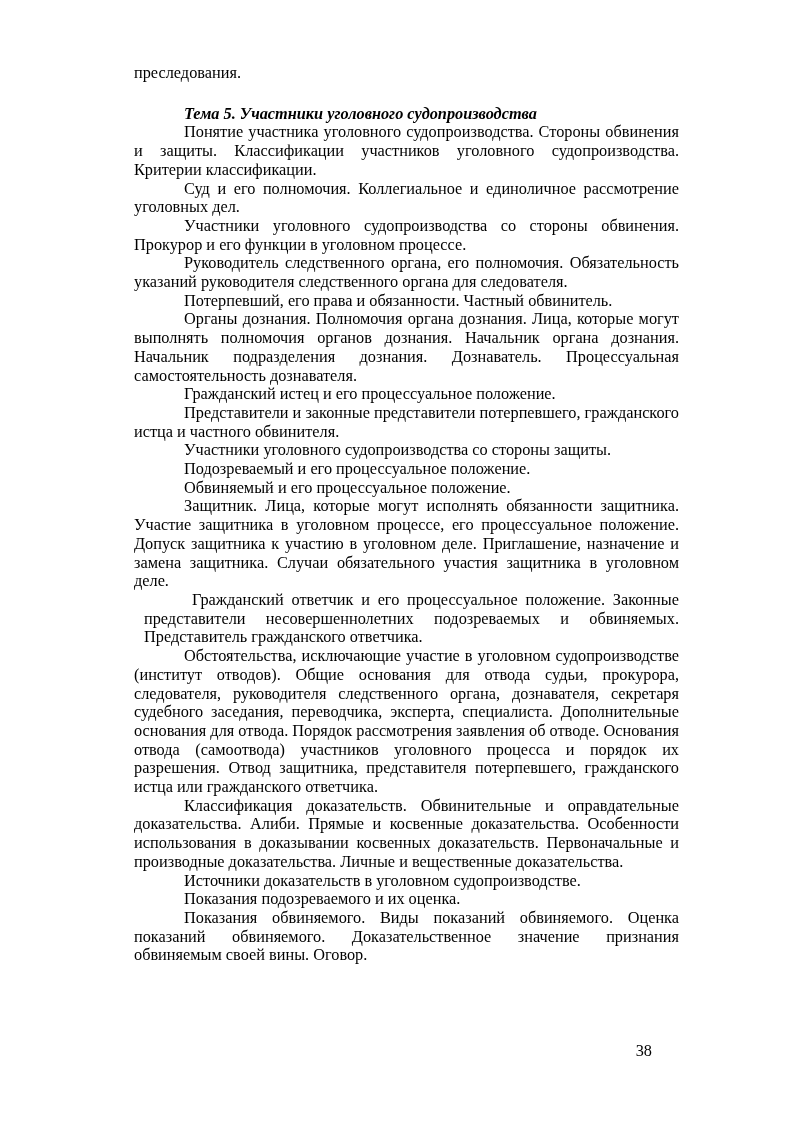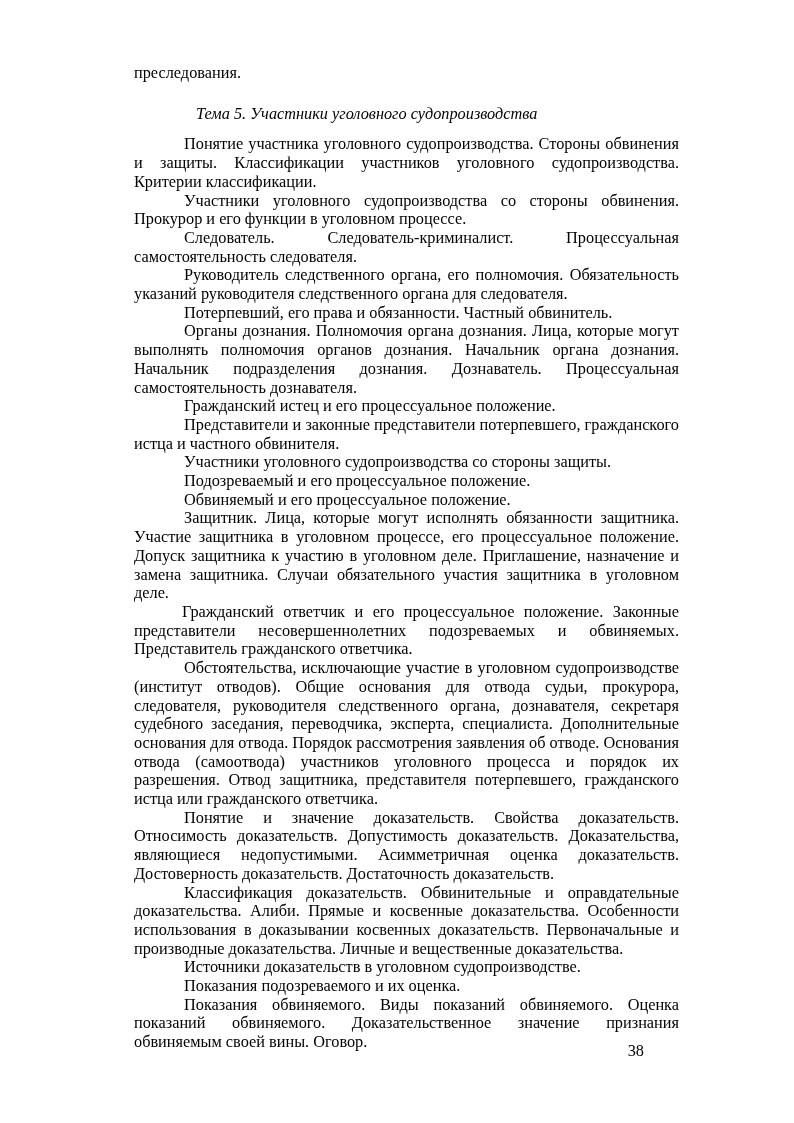--- a/index.html
+++ b/index.html
@@ -23,65 +23,65 @@
   }
   .para {
     margin: 0;
     text-align: justify;
     text-indent: 50px;
   }
   .para.no-indent {
     text-indent: 0;
   }
   .para.shifted {
+    margin-left: 10px;
     text-indent: 48px;
   }
   .heading {
-    margin: 12px;
-    font-weight: normal;
+    margin: 0;
+    font-weight: bold;
     font-style: italic;
     text-indent: 50px;
     text-align: left;
   }
   .heading.gap-large { margin-top: 22px; }
   .heading.gap-small { margin-top: 15px; }
   .page-number {
     position: absolute;
     top: 1042px;
-    right: 76px;
+    right: 68px;
     font-size: 16.3px;
     line-height: 18.7px;
   }
 </style>
 </head>
 <body>
 
 <div class="page">
 
   <p class="para no-indent">преследования.</p>
 
   <p class="heading gap-large">Тема 5. Участники уголовного судопроизводства</p>
 
   <p class="para">Понятие участника уголовного судопроизводства. Стороны обвинения и защиты. Классификации участников уголовного судопроизводства. Критерии классификации.</p>
+  <p class="para">Суд и его полномочия. Коллегиальное и единоличное рассмотрение уголовных дел.</p>
   <p class="para">Участники уголовного судопроизводства со стороны обвинения. Прокурор и его функции в уголовном процессе.</p>
-  <p class="para">Следователь. Следователь-криминалист. Процессуальная самостоятельность следователя.</p>
   <p class="para">Руководитель следственного органа, его полномочия. Обязательность указаний руководителя следственного органа для следователя.</p>
   <p class="para">Потерпевший, его права и обязанности. Частный обвинитель.</p>
   <p class="para">Органы дознания. Полномочия органа дознания. Лица, которые могут выполнять полномочия органов дознания. Начальник органа дознания. Начальник подразделения дознания. Дознаватель. Процессуальная самостоятельность дознавателя.</p>
   <p class="para">Гражданский истец и его процессуальное положение.</p>
   <p class="para">Представители и законные представители потерпевшего, гражданского истца и частного обвинителя.</p>
   <p class="para">Участники уголовного судопроизводства со стороны защиты.</p>
   <p class="para">Подозреваемый и его процессуальное положение.</p>
   <p class="para">Обвиняемый и его процессуальное положение.</p>
   <p class="para">Защитник. Лица, которые могут исполнять обязанности защитника. Участие защитника в уголовном процессе, его процессуальное положение. Допуск защитника к участию в уголовном деле. Приглашение, назначение и замена защитника. Случаи обязательного участия защитника в уголовном деле.</p>
   <p class="para shifted">Гражданский ответчик и его процессуальное положение. Законные представители несовершеннолетних подозреваемых и обвиняемых. Представитель гражданского ответчика.</p>
   <p class="para">Обстоятельства, исключающие участие в уголовном судопроизводстве (институт отводов). Общие основания для отвода судьи, прокурора, следователя, руководителя следственного органа, дознавателя, секретаря судебного заседания, переводчика, эксперта, специалиста. Дополнительные основания для отвода. Порядок рассмотрения заявления об отводе. Основания отвода (самоотвода) участников уголовного процесса и порядок их разрешения. Отвод защитника, представителя потерпевшего, гражданского истца или гражданского ответчика.</p>
 
 
-  <p class="para">Понятие и значение доказательств. Свойства доказательств. Относимость доказательств. Допустимость доказательств. Доказательства, являющиеся недопустимыми. Асимметричная оценка доказательств. Достоверность доказательств. Достаточность доказательств.</p>
   <p class="para">Классификация доказательств. Обвинительные и оправдательные доказательства. Алиби. Прямые и косвенные доказательства. Особенности использования в доказывании косвенных доказательств. Первоначальные и производные доказательства. Личные и вещественные доказательства.</p>
   <p class="para">Источники доказательств в уголовном судопроизводстве.</p>
   <p class="para">Показания подозреваемого и их оценка.</p>
   <p class="para">Показания обвиняемого. Виды показаний обвиняемого. Оценка показаний обвиняемого. Доказательственное значение признания обвиняемым своей вины. Оговор.</p>
 
   <div class="page-number">38</div>
 
 </div>
 
 </body></html>

